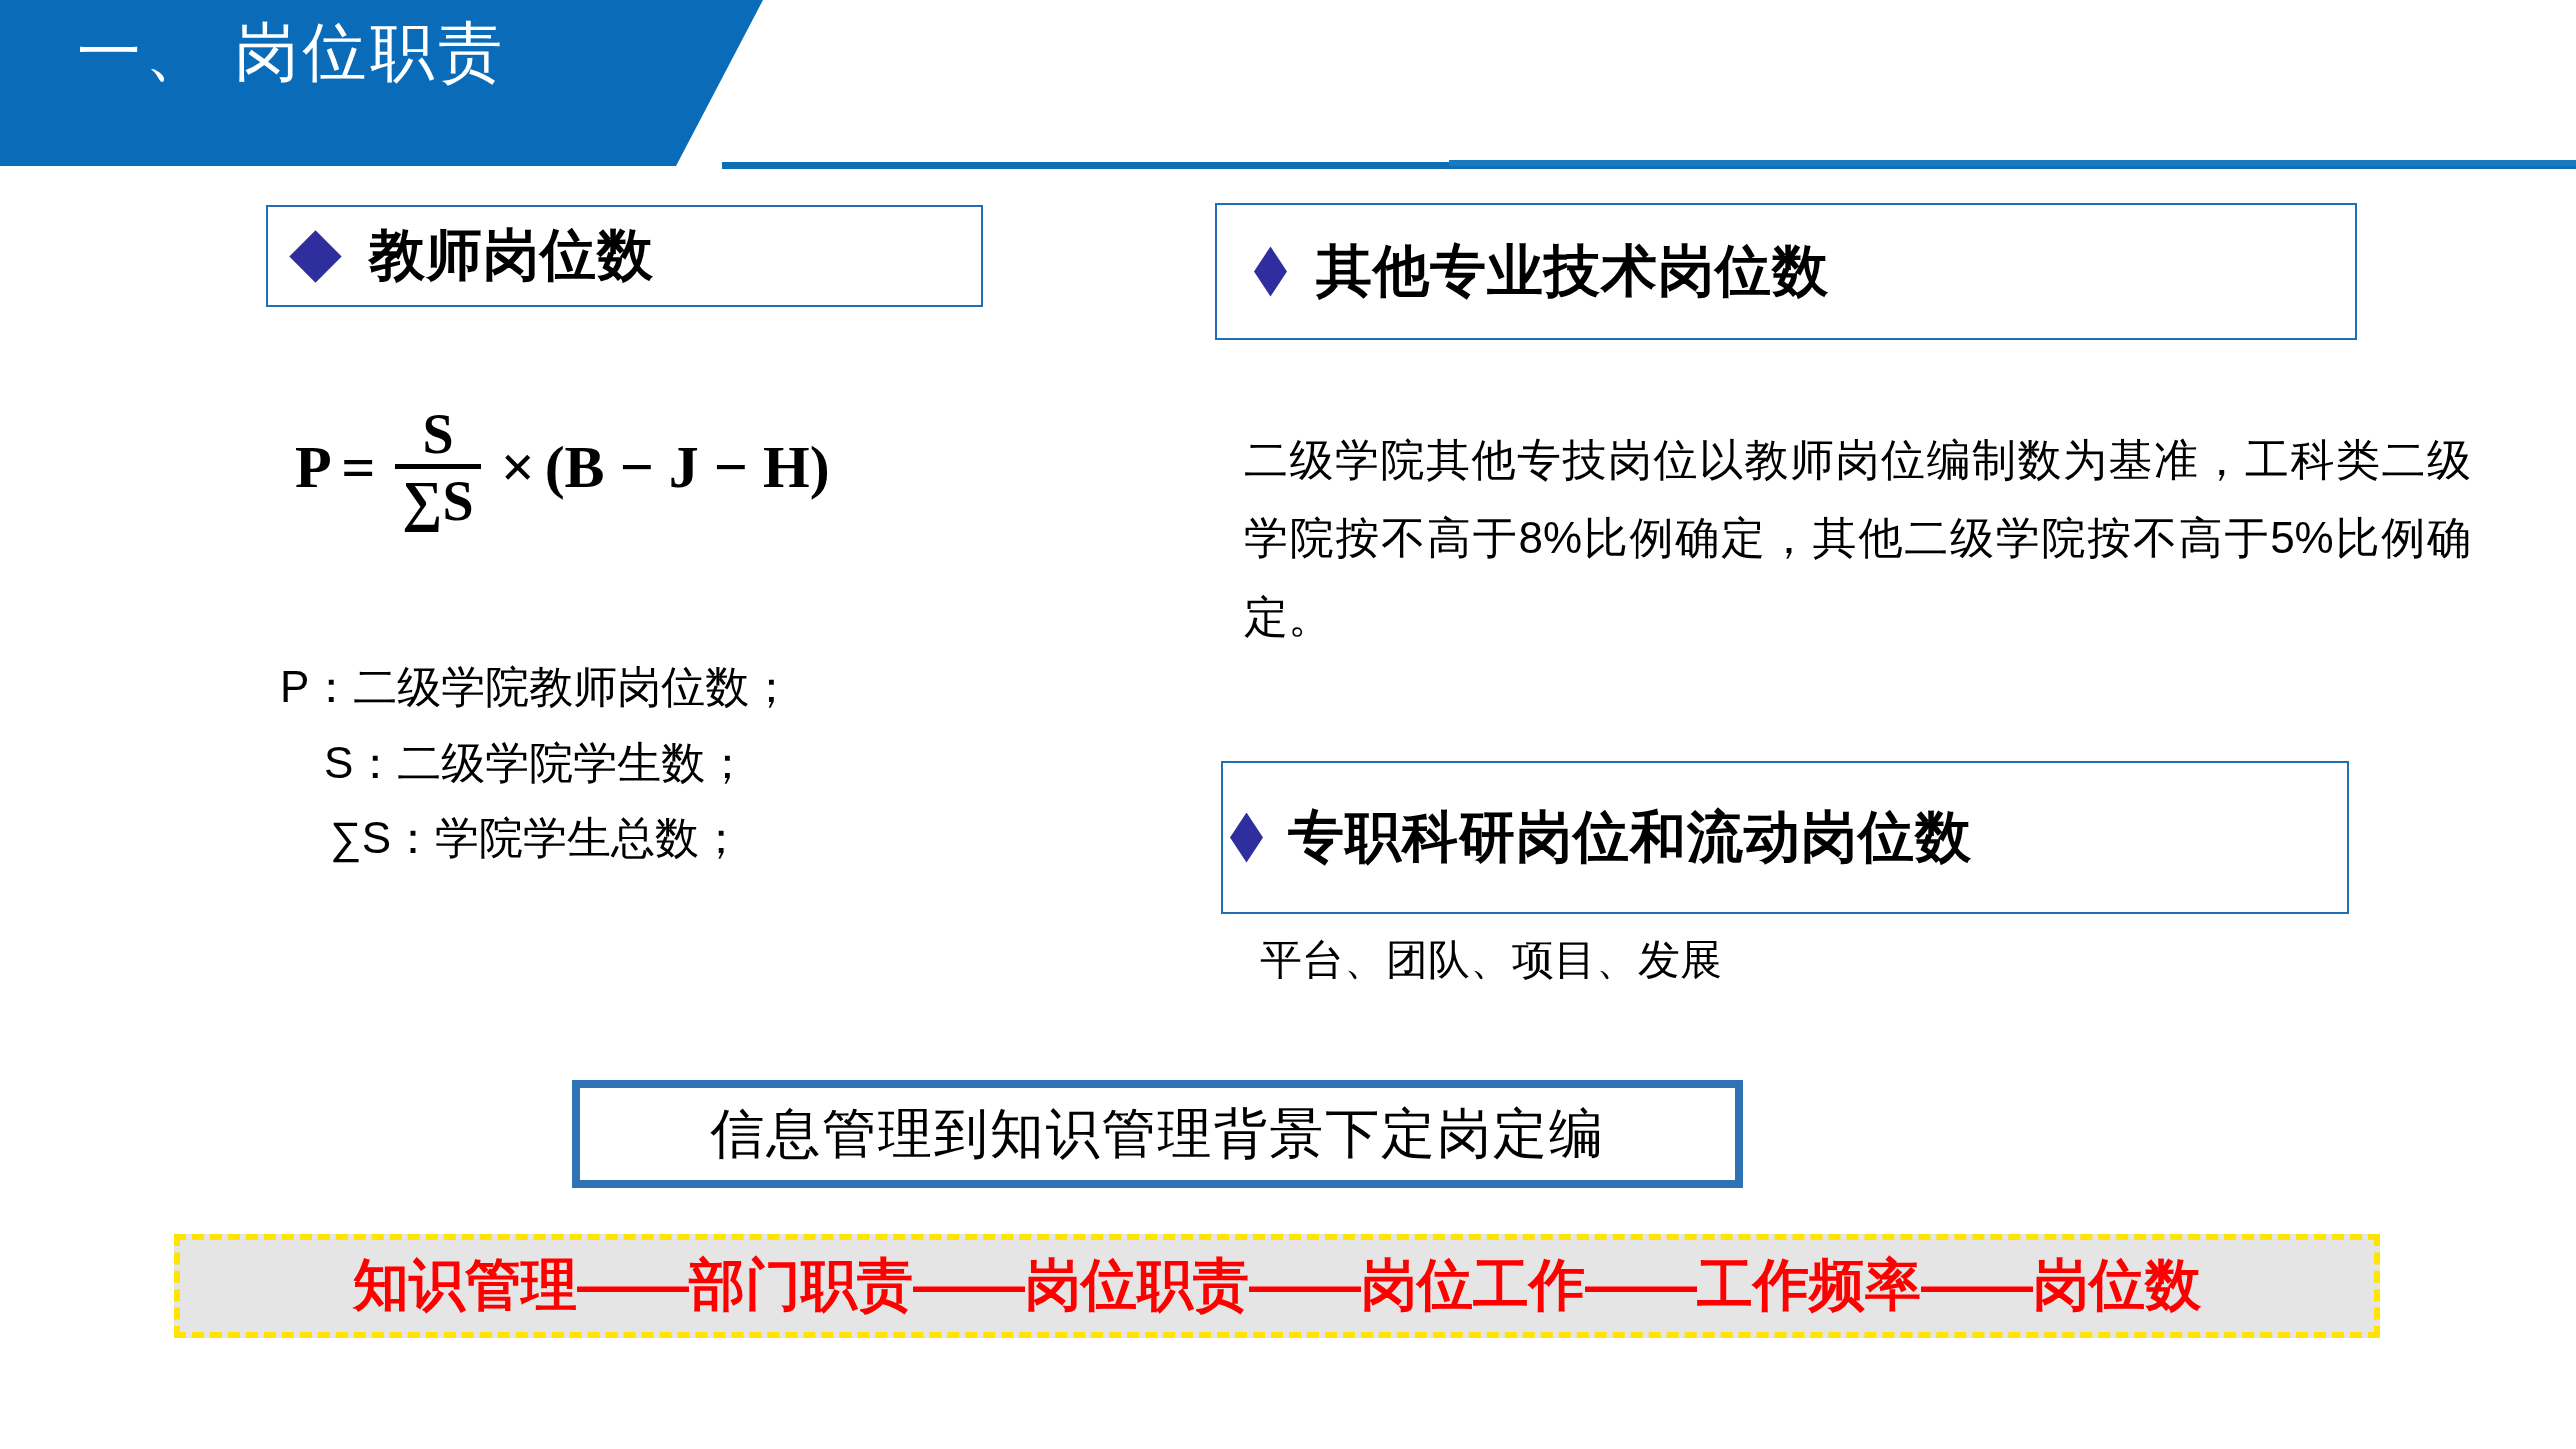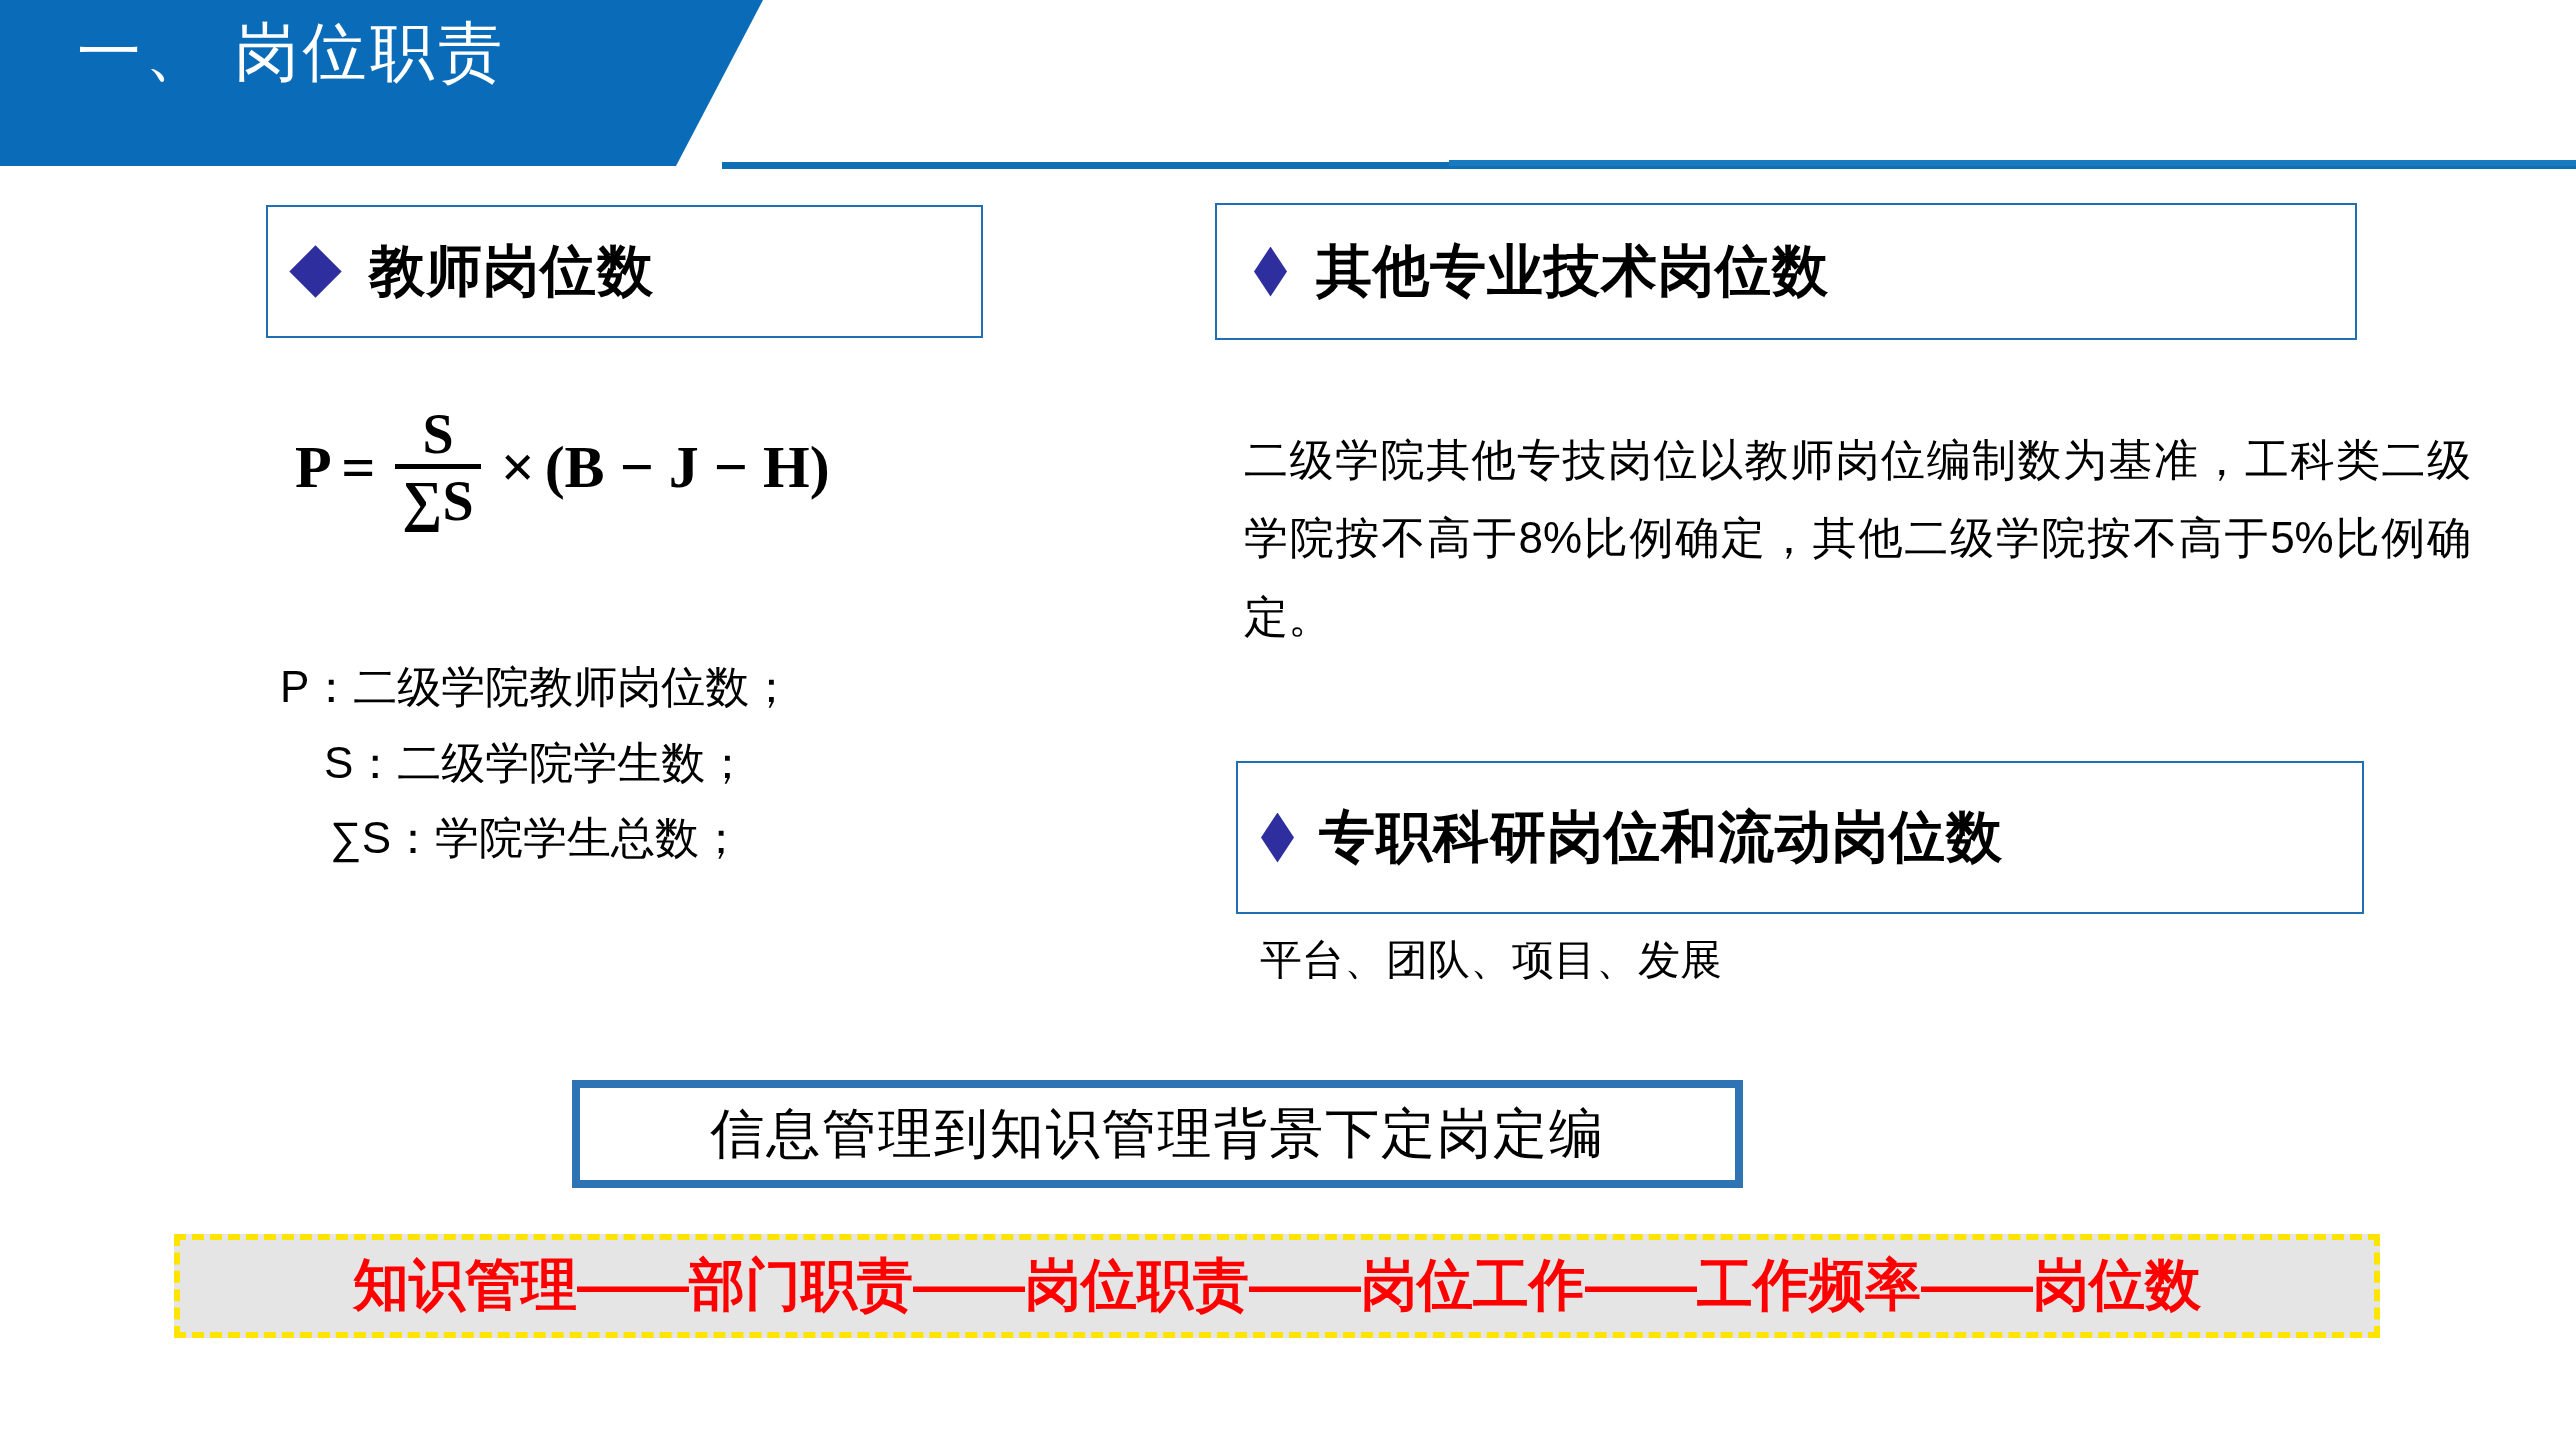--- a/index.html
+++ b/index.html
@@ -94,41 +94,40 @@
     font-weight: bold;
     color: #000000;
     white-space: nowrap;
     letter-spacing: 1px;
   }
 
   #box-teacher {
     left: 266px;
     top: 205px;
     width: 717px;
-    height: 133px;
+    height: 102px;
     padding-left: 29px;
   }
   #box-teacher .diamond { margin-right: 35px; }
 
   #box-other {
     left: 1215px;
     top: 203px;
     width: 1142px;
     height: 137px;
     padding-left: 37px;
   }
   #box-other .diamond { margin-right: 29px; }
 
   #box-research {
     left: 1221px;
     top: 761px;
     width: 1128px;
     height: 153px;
-    padding-left: 23px;
-    margin-left: 15px;
+    padding-left: 7px;
   }
   #box-research .diamond { margin-right: 25px; }
 
   
   #formula {
     position: absolute;
     left: 295px;
     top: 406px;
     font-family: "Liberation Serif", "DejaVu Serif", serif;
     font-weight: bold;

